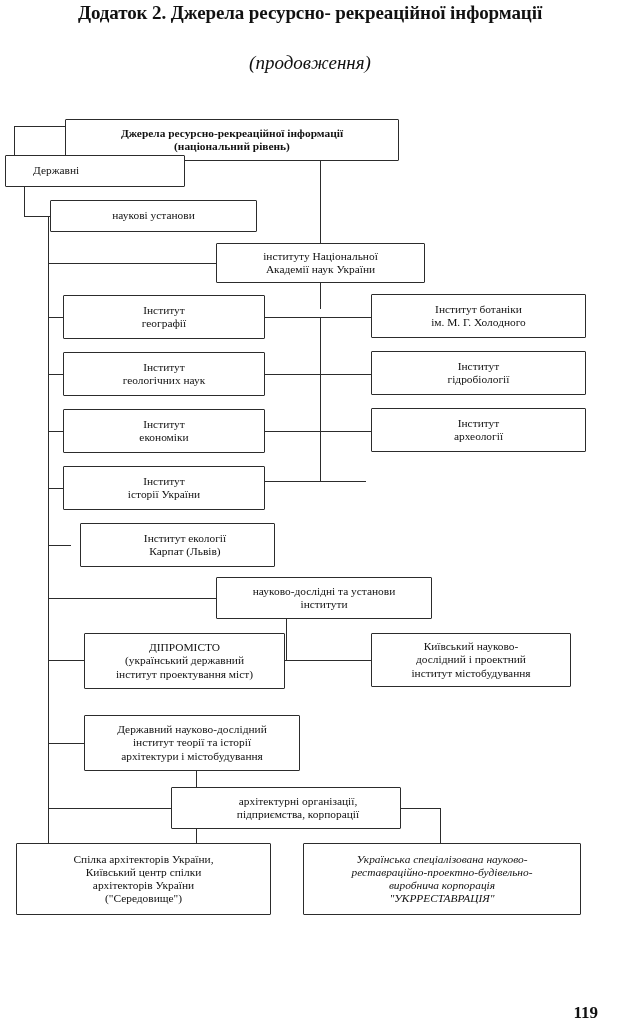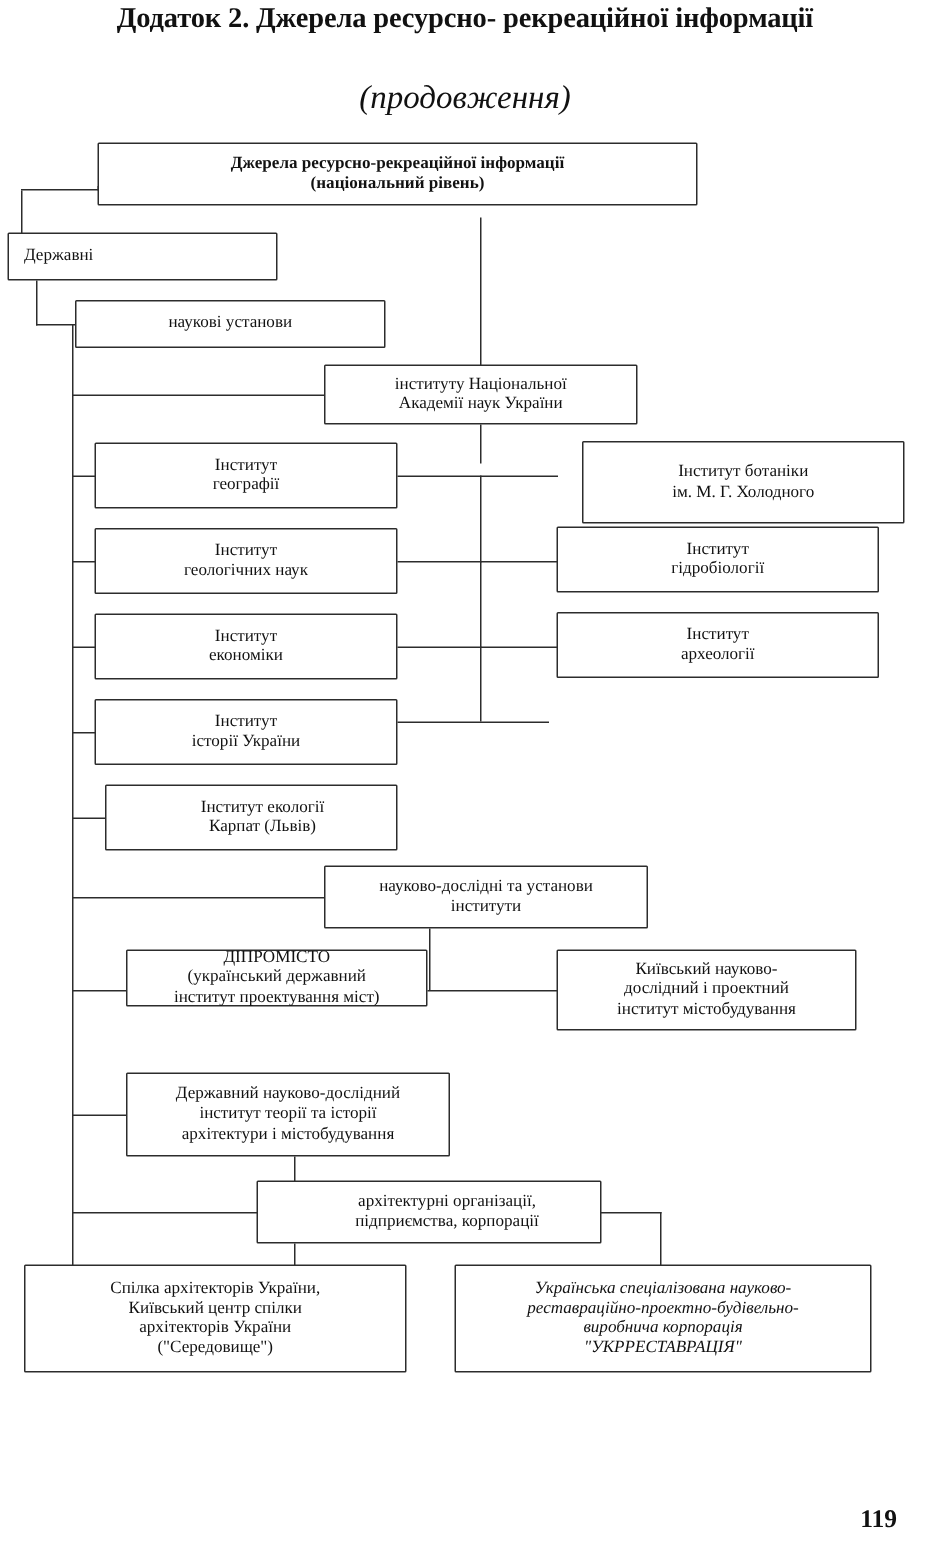--- a/index.html
+++ b/index.html
@@ -25,21 +25,21 @@
     font-size: 19px;
     letter-spacing: -0.1px;
   }
   .page-subtitle {
     position: absolute;
     top: 52px;
     left: 0;
     width: 620px;
     text-align: center;
     font-style: italic;
-    font-size: 22px;
+    font-size: 19px;
   }
   .page-number {
     position: absolute;
     bottom: 6px;
     right: 22px;
     font-size: 17px;
     font-weight: bold;
   }
   #diagram {
     position: absolute;
@@ -62,21 +62,21 @@
     padding: 2px 4px;
     white-space: pre-line;
     z-index: 2;
     border-radius: 1px;
   }
   .node.bold {
     font-weight: bold;
   }
   .node.left {
     justify-content: flex-start;
-    padding-left: 10px;
+    padding-left: 27px;
     text-align: left;
   }
   .node.italic {
     font-style: italic;
   }
   .line {
     position: absolute;
     background: #2c2c2c;
     z-index: 1;
   }
@@ -116,45 +116,45 @@
     <div class="line h" style="left: 265px; top: 336px; width: 107px;"></div>
     <div class="line v" style="left: 320px; top: 336px; height: 50px;"></div>
     <div class="line h" style="left: 265px; top: 386px; width: 101px;"></div>
     <div class="line v" style="left: 286px; top: 524px; height: 41px;"></div>
     <div class="line h" style="left: 285px; top: 565px; width: 87px;"></div>
     <div class="line v" style="left: 196px; top: 676px; height: 17px;"></div>
     <div class="line v" style="left: 196px; top: 734px; height: 19px;"></div>
     <div class="line v" style="left: 440px; top: 713px; height: 39px;"></div>
     <div class="line h" style="left: 400px; top: 713px; width: 41px;"></div>
     <div class="line h" style="left: 143px; top: 752px; width: 54px;"></div>
-    <div class="node bold" style="left: 65px; top: 0; width: 400px; height: 42px;">Джерела ресурсно-рекреаційної інформації
+    <div class="node bold" style="left: 65px; top: 24px; width: 334px; height: 42px;">Джерела ресурсно-рекреаційної інформації
 (національний рівень)</div>
     <div class="node left" style="left: 5px; top: 60px; width: 180px; height: 32px;">Державні</div>
     <div class="node" style="left: 216px; top: 148px; width: 209px; height: 40px;">інституту Національної
 Академії наук України</div>
     <div class="node" style="left: 50px; top: 105px; width: 207px; height: 32px;">наукові установи</div>
     <div class="node" style="left: 63px; top: 200px; width: 202px; height: 44px;">Інститут
 географії</div>
-    <div class="node" style="left: 388px; top: 199px; width: 215px; height: 55px;">Інститут ботаніки
+    <div class="node" style="left: 371px; top: 199px; width: 215px; height: 44px;">Інститут ботаніки
 ім. М. Г. Холодного</div>
     <div class="node" style="left: 63px; top: 257px; width: 202px; height: 44px;">Інститут
 геологічних наук</div>
     <div class="node" style="left: 371px; top: 256px; width: 215px; height: 44px;">Інститут
 гідробіології</div>
     <div class="node" style="left: 63px; top: 314px; width: 202px; height: 44px;">Інститут
 економіки</div>
     <div class="node" style="left: 371px; top: 313px; width: 215px; height: 44px;">Інститут
 археології</div>
     <div class="node" style="left: 63px; top: 371px; width: 202px; height: 44px;">Інститут
 історії України</div>
-    <div class="node" style="left: 70px; top: 428px; width: 195px; height: 44px; padding-left: 19px;">Інститут екології
+    <div class="node" style="left: 80px; top: 428px; width: 195px; height: 44px; padding-left: 19px;">Інститут екології
 Карпат (Львів)</div>
     <div class="node" style="left: 216px; top: 482px; width: 216px; height: 42px;">науково-дослідні та установи
 інститути</div>
-    <div class="node" style="left: 84px; top: 538px; width: 201px; height: 38px;">ДІПРОМІСТО
+    <div class="node" style="left: 84px; top: 538px; width: 201px; height: 56px;">ДІПРОМІСТО
 (український державний
 інститут проектування міст)</div>
     <div class="node" style="left: 371px; top: 538px; width: 200px; height: 54px;">Київський науково-
 дослідний і проектний
 інститут містобудування</div>
     <div class="node" style="left: 84px; top: 620px; width: 216px; height: 56px;">Державний науково-дослідний
 інститут теорії та історії
 архітектури і містобудування</div>
     <div class="node" style="left: 171px; top: 692px; width: 230px; height: 42px; padding-left: 28px;">архітектурні організації,
 підприємства, корпорації</div>

